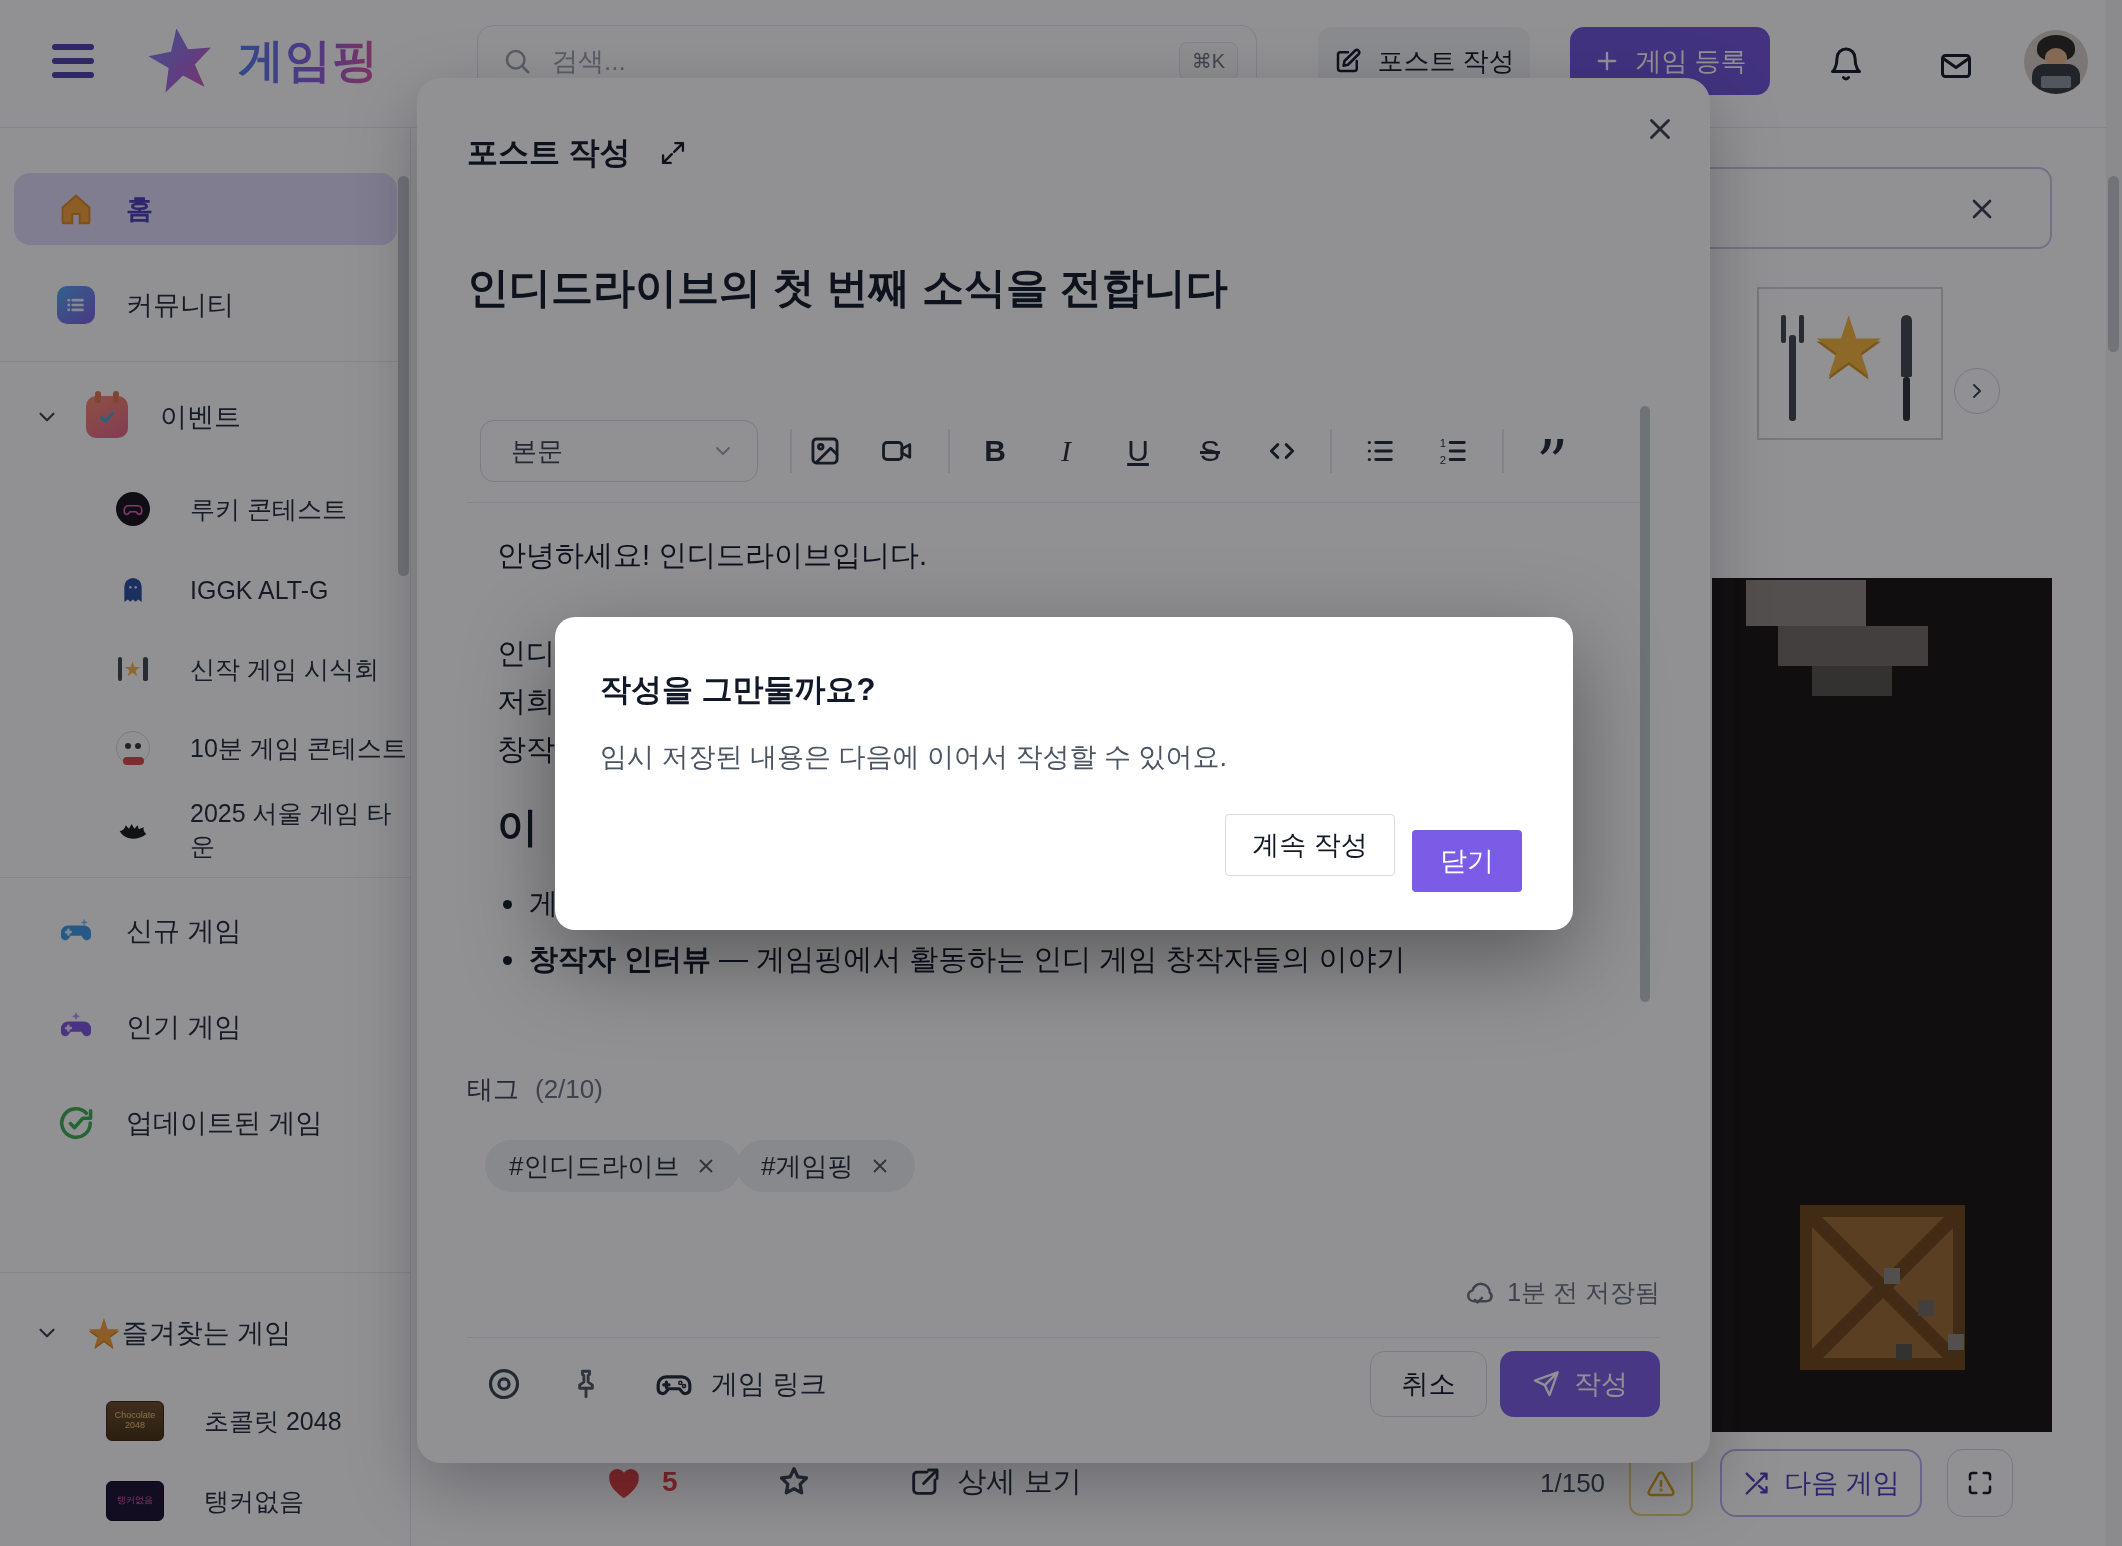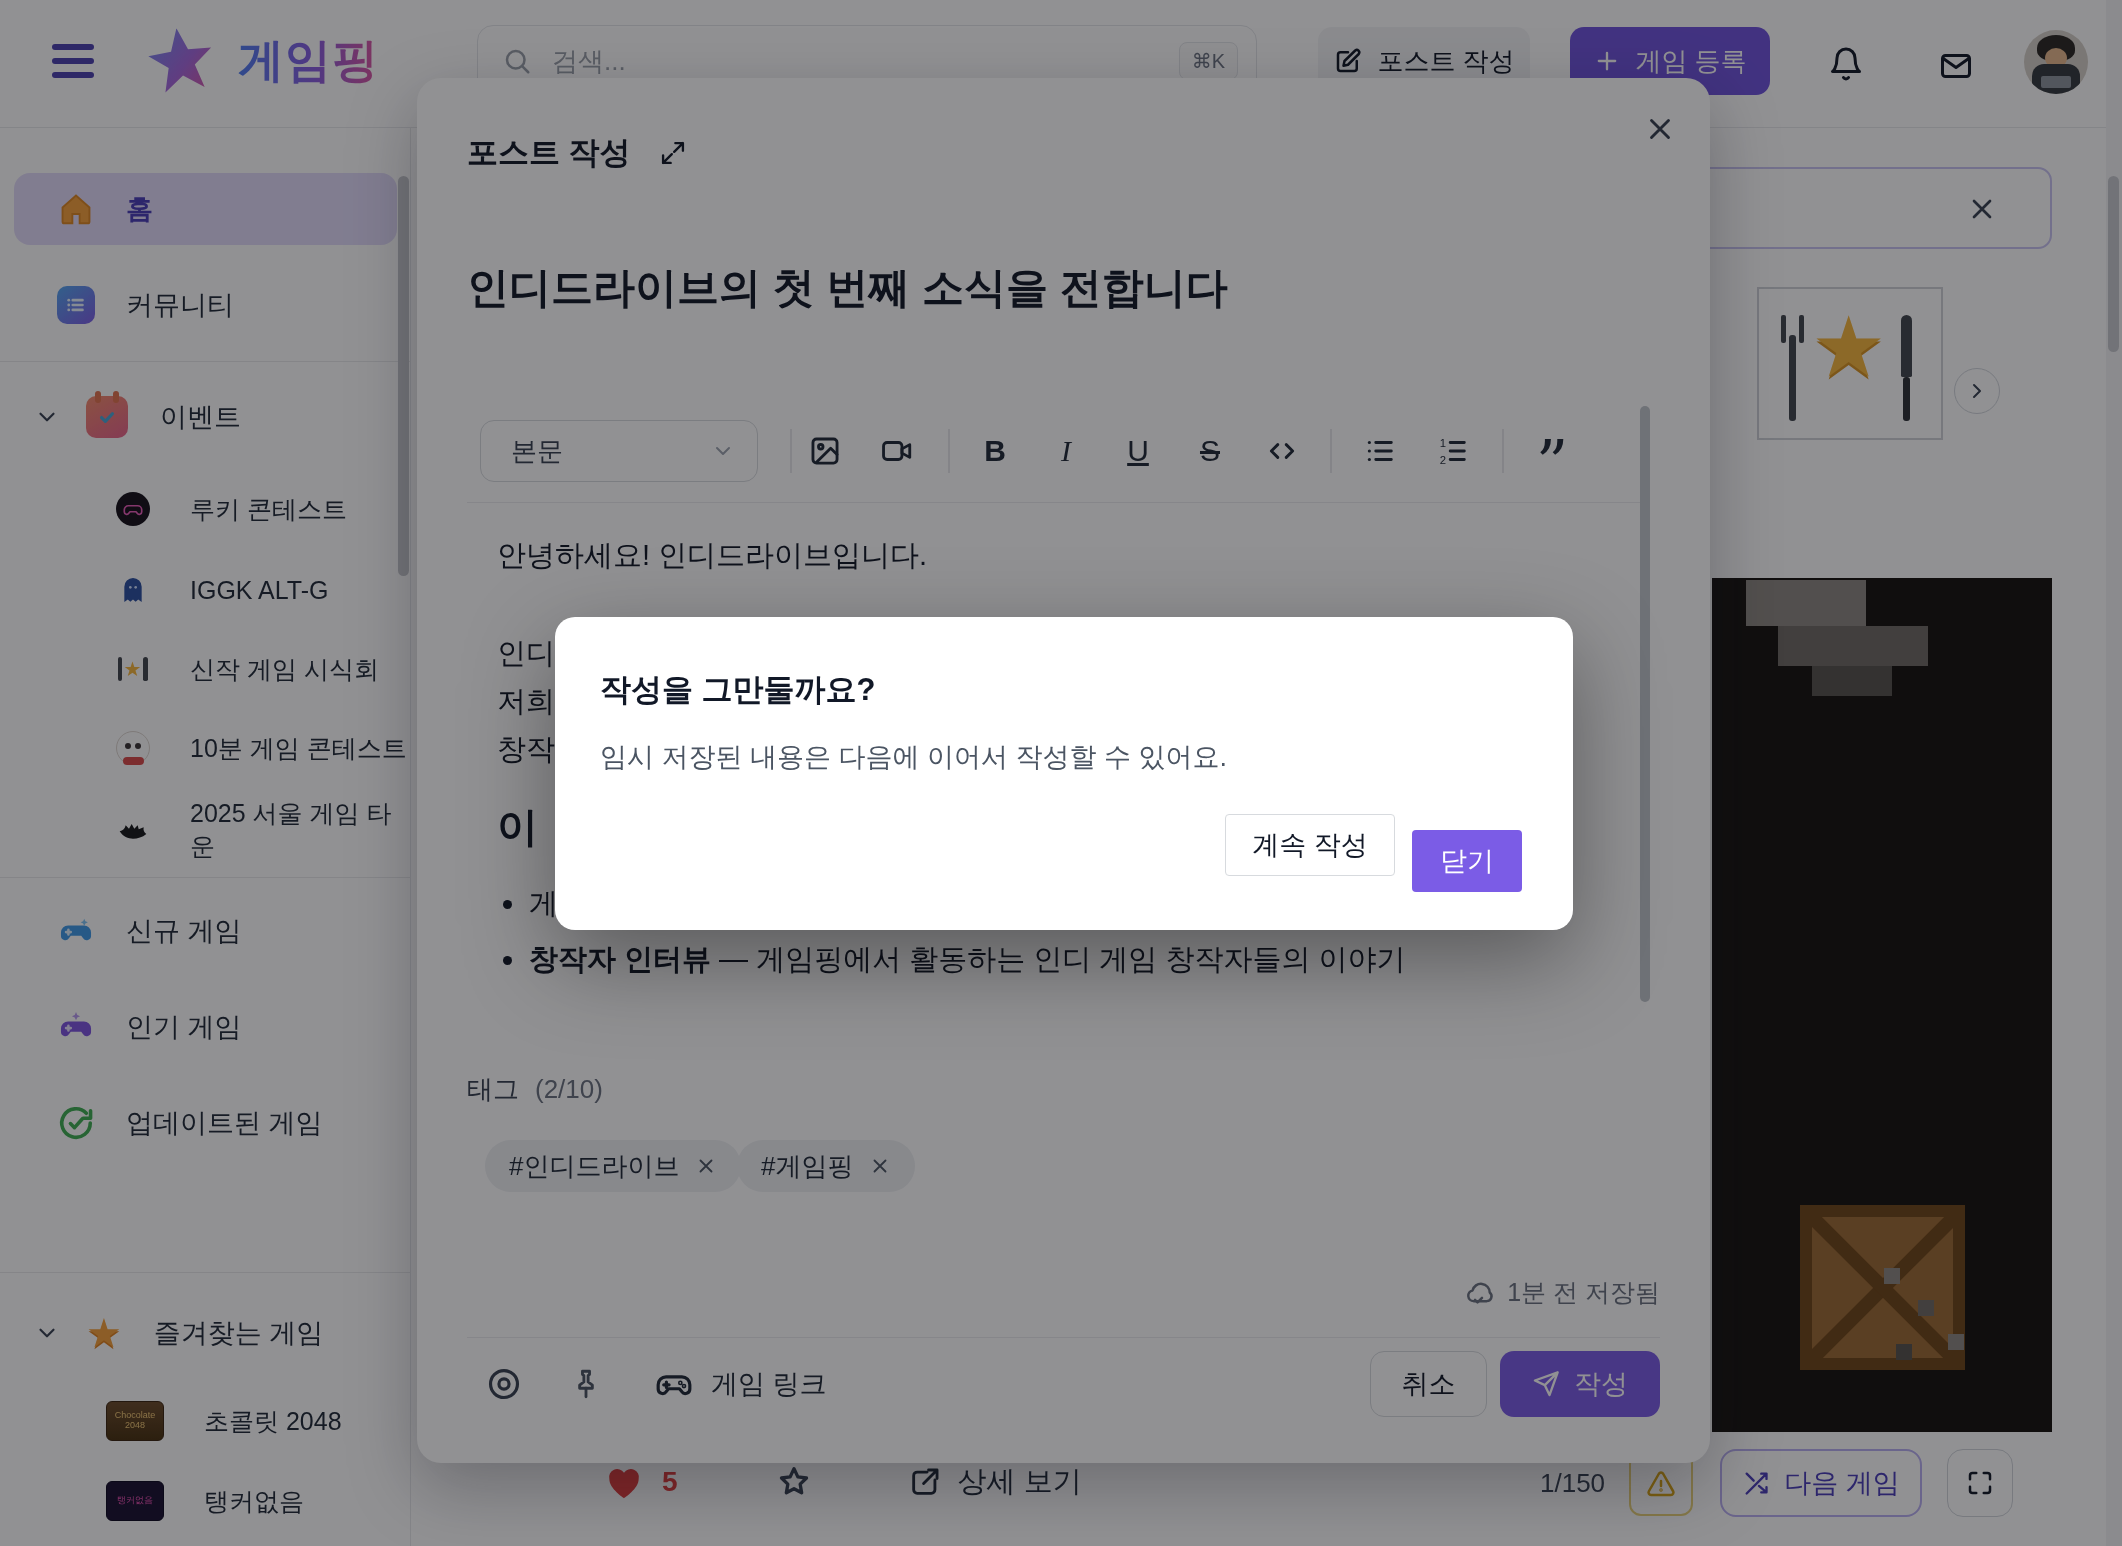--- a/index.html
+++ b/index.html
@@ -274,21 +274,21 @@
 
     <div class="sdivider" style="top:1144px;"></div>
 
     <div class="srow srow-group" style="top:1173px;">
       <span style="display:flex;color:#374151;">
           <svg class="ic" width="26" height="26" viewBox="0 0 24 24">
             <path d="m6 9 6 6 6-6"></path>
           </svg>
         </span>
       <span style="margin-left:26px;font-size:40px;line-height:1;color:#f6a13b;text-shadow:0 2px 0 #e0821f;">★</span>
-      <span style="margin-left:32px;">즐겨찾는 게임</span>
+      <span style="">즐겨찾는 게임</span>
     </div>
 
     <div class="srow srow-sub" style="top:1265px;height:56px;padding-left:106px;">
       <span class="thumb" style="background:linear-gradient(#6b4a2a,#47300f);border:1px solid #3a2410;color:#f0c674;">Chocolate 2048</span>
       <span>초콜릿 2048</span>
     </div>
 
     <div class="srow srow-sub" style="top:1345px;height:56px;padding-left:106px;">
       <span class="thumb" style="background:#191031;border:1px solid #0c0820;color:#e84fb0;">탱커없음</span>
       <span>탱커없음</span>

